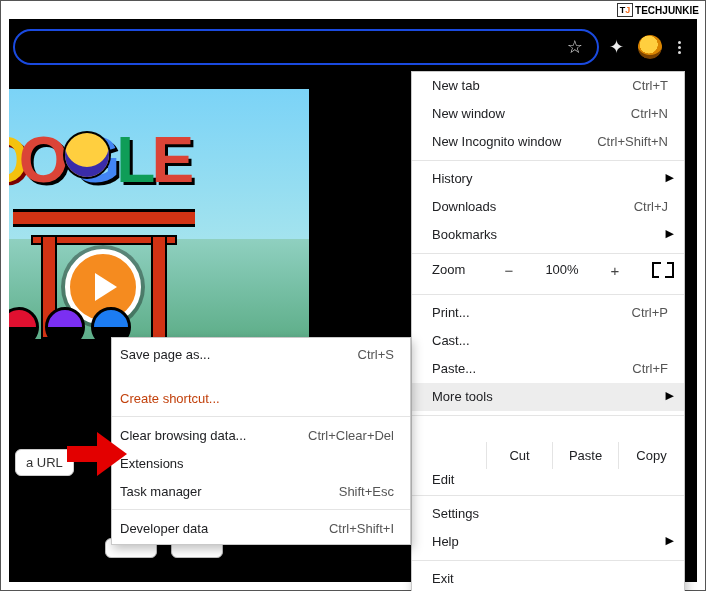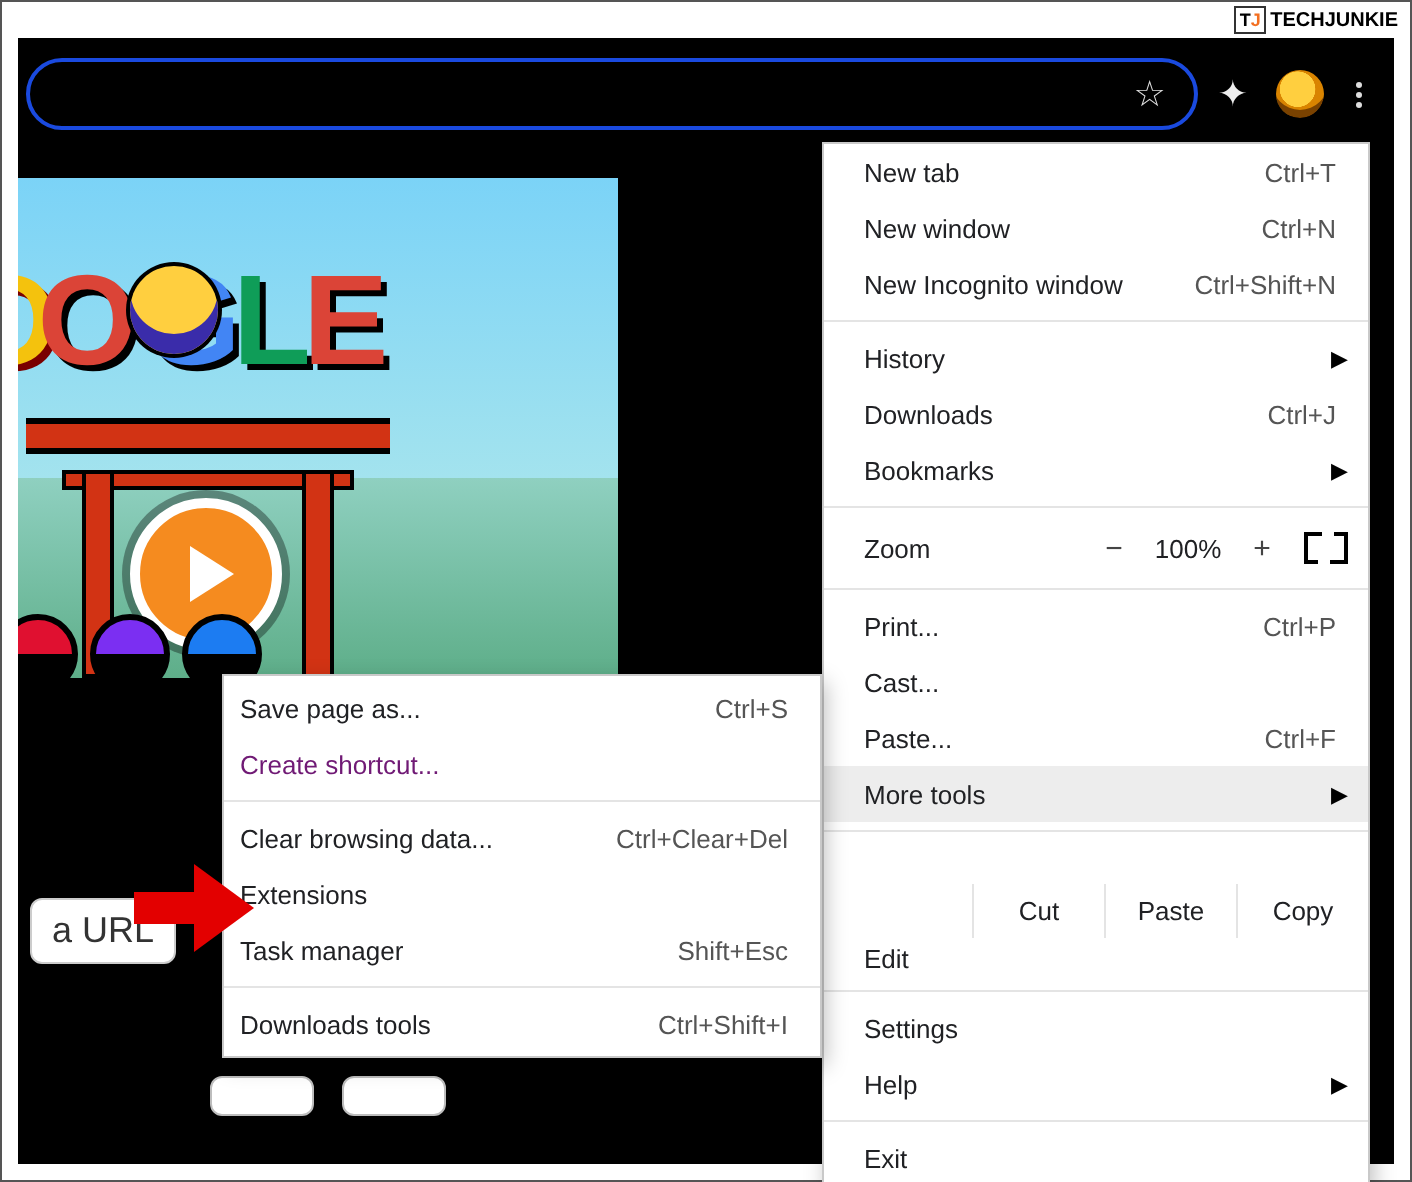--- a/index.html
+++ b/index.html
@@ -85,40 +85,40 @@
   .play::after { content: ""; border-left: 22px solid #fff; border-top: 14px solid transparent; border-bottom: 14px solid transparent; margin-left: 6px; }
   .balls { position: absolute; bottom: -8px; left: -10px; display: flex; gap: 6px; }
   .ball { width: 40px; height: 40px; border-radius: 50%; border: 3px solid #000; }
   .ball.r { background: linear-gradient(#e01030 50%, #000 50%); }
   .ball.p { background: linear-gradient(#7b2ff2 50%, #000 50%); }
   .ball.b { background: linear-gradient(#1c7cf2 50%, #000 50%); }
 
   .url-chip {
     position: absolute; left: 6px; top: 430px;
     background: #fff; border: 1px solid #ccc; border-radius: 6px;
-    padding: 5px 10px; font-size: 18px; color: #333;
+    padding: 5px 10px; font-size: 13px; color: #333;
   }
 
   
   .menu {
     position: absolute; top: 52px; right: 12px; width: 274px;
     background: #fff; border: 1px solid #c9c9c9; box-shadow: 2px 4px 10px rgba(0,0,0,.25);
     z-index: 20;
   }
   .sep { height: 1px; background: #e4e4e4; margin: 4px 0; }
   .row {
-    display: flex; align-items: center; justify-content: space-between;
+    display: flex; align-items: flex-start; justify-content: space-between;
     padding: 6px 16px 6px 20px; min-height: 28px; cursor: default;
     position: relative;
   }
   .row.hl { background: #ededed; }
   .row .lbl { flex: 1; white-space: nowrap; }
   .row .sc  { color: #555; white-space: nowrap; }
   .row .arw { position: absolute; right: 10px; font-size: 11px; color: #000; }
-  .zoom-row { display: flex; align-items: center; padding: 4px 10px 4px 20px; min-height: 32px; gap: 0; }
+  .zoom-row { display: flex; align-items: flex-start; padding: 4px 10px 4px 20px; min-height: 32px; gap: 16px; }
   .zoom-row .zlbl { flex: 1; }
   .zbtn { width: 30px; text-align: center; font-size: 15px; color: #444; }
   .zpct { width: 44px; text-align: center; }
   .fs {
     width: 22px; height: 16px; margin-left: 6px; position: relative;
   }
   .fs::before, .fs::after {
     content: ""; position: absolute; width: 7px; height: 7px; border: 2px solid #000;
   }
   .fs::before { left: 0; top: 0; border-right: none; border-bottom: none; }
@@ -134,21 +134,21 @@
   
   .submenu {
     position: absolute; top: 318px; right: 286px; width: 300px;
     background: #fff; border: 1px solid #c9c9c9; box-shadow: 2px 4px 10px rgba(0,0,0,.25);
     z-index: 30; padding: 2px 0;
   }
   .srow {
     display: flex; align-items: flex-end; justify-content: space-between;
     padding: 6px 16px 6px 8px; min-height: 28px; cursor: default;
   }
-  .srow.dis { color: #701a75; }
+  .srow.dis { color: #c2410c; margin-top: 16px; }
   .srow .lbl { flex: 1; white-space: nowrap; }
   .srow .sc  { color: #555; white-space: nowrap; }
 
   
   .red-arrow {
     position: absolute; top: 413px; left: 58px; width: 60px; height: 44px; z-index: 40;
   }
   .red-arrow .shaft { position: absolute; left: 0; top: 14px; width: 34px; height: 16px; background: #e30000; }
   .red-arrow .head  { position: absolute; left: 30px; top: 0; width: 0; height: 0; border-left: 30px solid #e30000; border-top: 22px solid transparent; border-bottom: 22px solid transparent; }
 
@@ -314,21 +314,21 @@
       </div>
       <div class="srow">
         <span class="lbl">Extensions</span>
       </div>
       <div class="srow">
         <span class="lbl">Task manager</span>
         <span class="sc">Shift+Esc</span>
       </div>
       <div class="sep"></div>
       <div class="srow">
-        <span class="lbl">Downloads tools</span>
+        <span class="lbl">Developer data</span>
         <span class="sc">Ctrl+Shift+I</span>
       </div>
     </div>
 
     <div class="red-arrow">
       <div class="shaft"></div>
         <div class="head"></div>
     </div>
 
     <div class="cr-mark">

